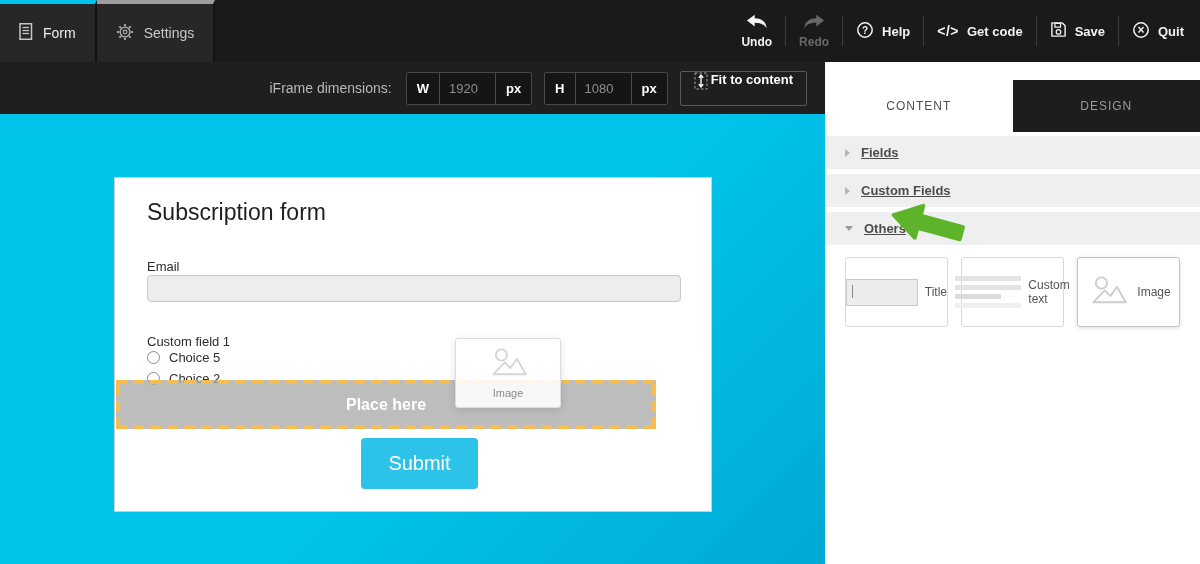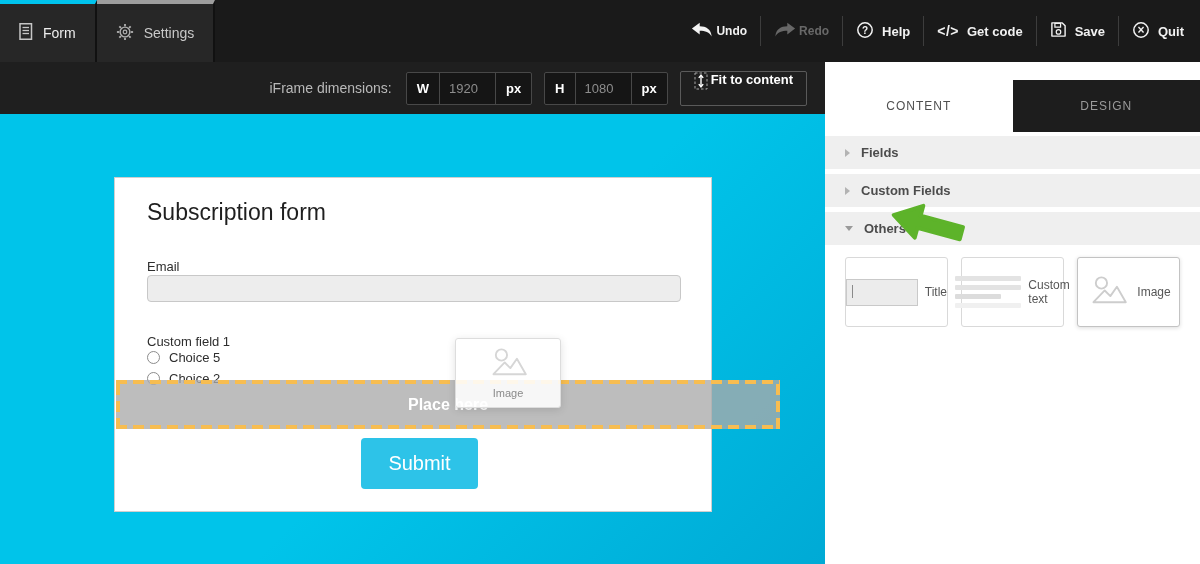--- a/index.html
+++ b/index.html
@@ -20,21 +20,21 @@
   .tab {
     height:62px; display:flex; align-items:center; gap:10px;
     padding:0 19px; background:#272727; border-right:2px solid #111;
     cursor:pointer; font-size:14px;
   }
   .tab-form { border-top:4px solid #00c4ee; color:#ededed; }
   .tab-settings { border-top:4px solid #9e9e9e; color:#c9c9c9; }
   .actions { display:flex; align-items:center; padding-right:16px; }
   .action-sep { width:1px; height:30px; background:#3d3d3d; margin:0 13px; }
   .action-stack {
-    display:flex; flex-direction:row; align-items:center; gap:3px;
+    display:flex; flex-direction:column; align-items:center; gap:3px;
     background:none; border:none; padding:0; cursor:pointer;
     color:#f2f2f2; font-family:"Liberation Sans",sans-serif; font-size:12px; font-weight:bold;
   }
   .action-stack.disabled { color:#686868; cursor:default; }
   .action {
     display:flex; align-items:center; gap:8px;
     background:none; border:none; padding:0; cursor:pointer;
     color:#f2f2f2; font-family:"Liberation Sans",sans-serif; font-size:13px; font-weight:bold;
   }
   .code-glyph { font-weight:bold; font-size:14px; letter-spacing:0.5px; }
@@ -65,21 +65,21 @@
   .panel-tab {
     flex:1; display:flex; align-items:center; justify-content:center;
     font-size:12px; letter-spacing:1px; cursor:pointer;
   }
   .panel-tab.active { background:#fff; color:#4f4f4f; }
   .panel-tab.inactive { background:#1d1d1d; color:#9a9a9a; }
   .accordion { margin-top:4px; }
   .acc-row {
     height:33px; background:#efefef; margin-bottom:5px;
     display:flex; align-items:center; padding-left:20px; gap:11px;
-    font-size:13px; font-weight:bold; color:#4c4c4c; cursor:pointer;
+    font-size:13px; font-weight:bold; color:#4c4c4c; cursor:pointer;text-decoration:underline;
   }
   .caret-right { width:0; height:0; border-top:4px solid transparent; border-bottom:4px solid transparent; border-left:5px solid #b3b3b3; }
   .caret-down  { width:0; height:0; border-left:4px solid transparent; border-right:4px solid transparent; border-top:5px solid #9a9a9a; }
   .green-arrow { position:absolute; left:64px; top:124px; transform:rotate(15deg); pointer-events:none; }
   .widgets { display:flex; gap:13px; margin:12px 0 0 20px; }
   .widget {
     width:103px; height:70px; background:#fff; border:1px solid #d9d9d9; border-radius:3px;
     display:flex; flex-direction:row; align-items:center; justify-content:center; gap:7px; cursor:grab;
   }
   .widget.drag-source { border-color:#c3c3c3; box-shadow:0 1px 4px rgba(0,0,0,0.14); }
@@ -113,21 +113,21 @@
   .choice-row { position:absolute; left:32px; display:flex; align-items:center; gap:9px; font-size:13px; color:#2e2e2e; }
   .choice-1 { top:172px; }
   .choice-2 { top:193px; }
   .radio { width:13px; height:13px; border:1px solid #8c8c8c; border-radius:50%; background:#fff; }
   .submit-btn {
     position:absolute; left:246px; top:260px; width:117px; height:51px;
     background:#2dc3e8; color:#fff; border:none; border-radius:4px;
     font-family:"Liberation Sans",sans-serif; font-size:20px; cursor:pointer;
   }
   .drop-zone {
-    position:absolute; left:116px; top:266px; width:664px; height:49px; z-index:5;
+    position:absolute; left:116px; top:266px; width:540px; height:49px; z-index:5;
     background-color:rgba(171,171,171,0.78);
     background-image:
       repeating-linear-gradient(90deg, #f7bd51 0 11px, rgba(0,0,0,0) 11px 17px),
       repeating-linear-gradient(90deg, #f7bd51 0 11px, rgba(0,0,0,0) 11px 17px),
       repeating-linear-gradient(0deg,  #f7bd51 0 11px, rgba(0,0,0,0) 11px 17px),
       repeating-linear-gradient(0deg,  #f7bd51 0 11px, rgba(0,0,0,0) 11px 17px);
     background-size:100% 4px, 100% 4px, 4px 100%, 4px 100%;
     background-position:left top, left bottom, left top, right top;
     background-repeat:no-repeat;
     display:flex; align-items:center; justify-content:center;

